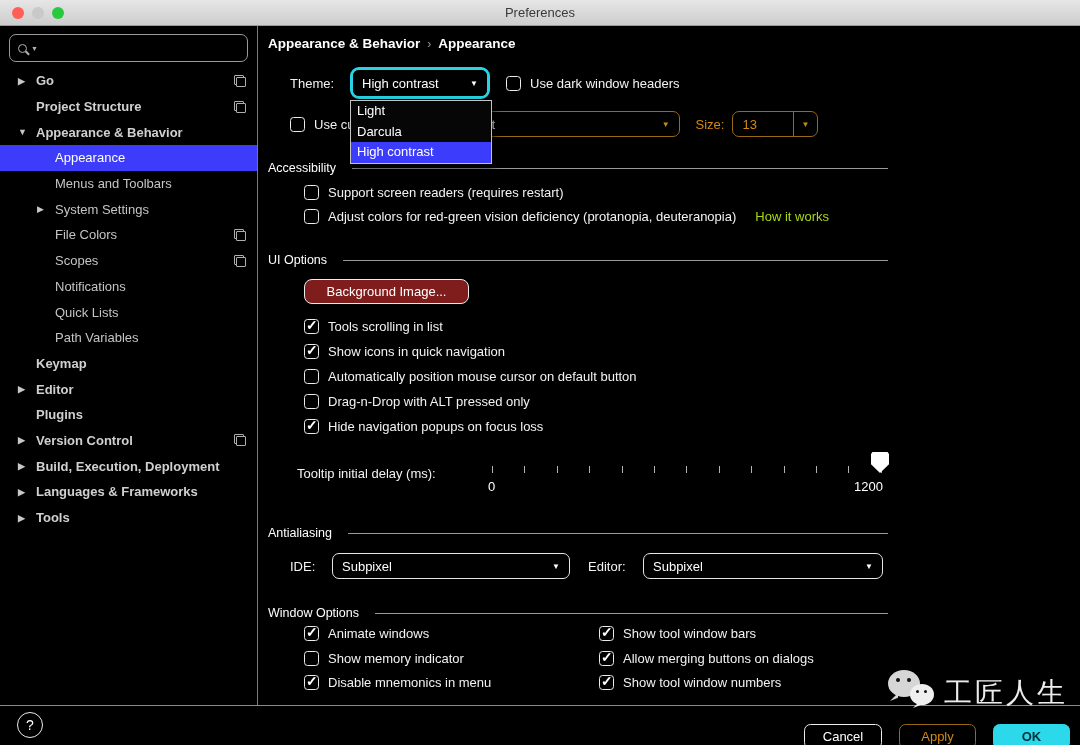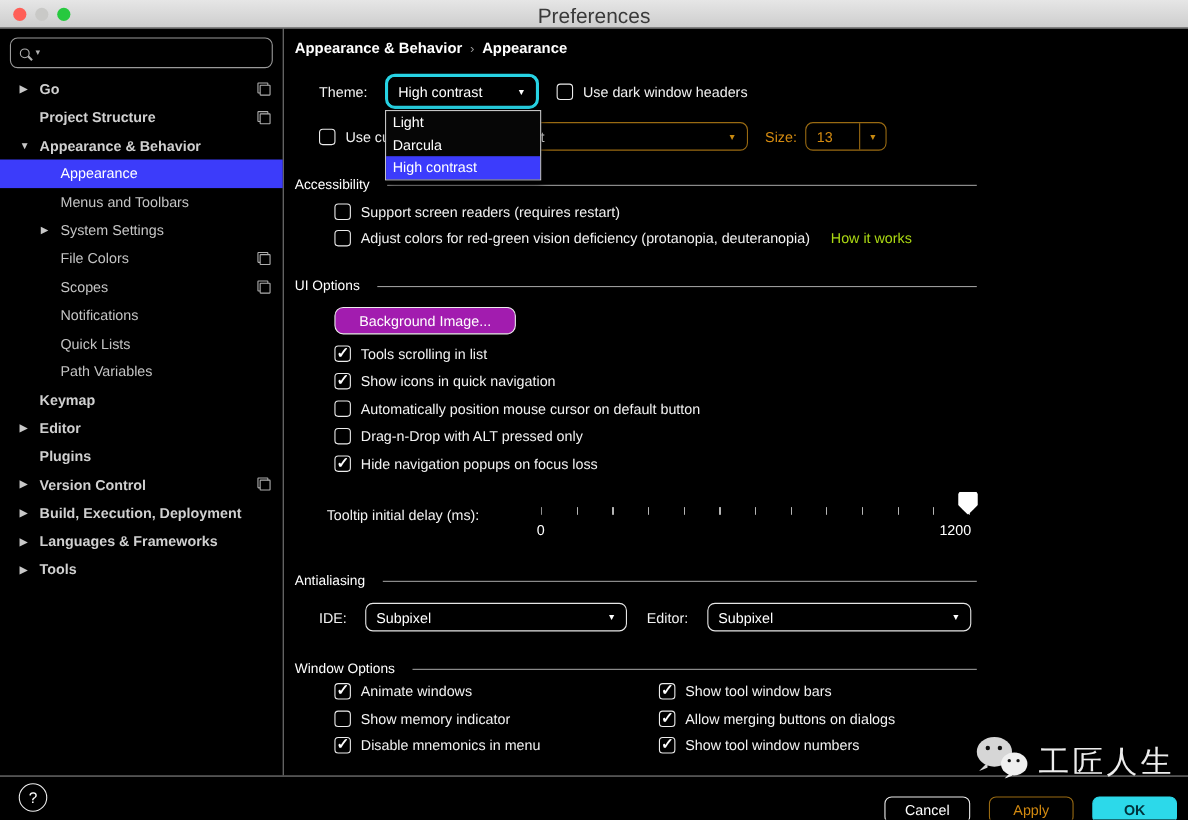--- a/index.html
+++ b/index.html
@@ -3,21 +3,21 @@
 <meta charset="utf-8">
 <style>
   * { margin:0; padding:0; box-sizing:border-box; }
   html,body { width:1080px; height:745px; background:#000; overflow:hidden;
               font-family:"Liberation Sans", sans-serif; }
 
   
   .titlebar { height:26px; background:linear-gradient(#e6e6e6,#cdcdcd);
               border-bottom:1px solid #9a9a9a; position:relative; }
   .titlebar .title { position:absolute; left:0; right:0; top:5px; text-align:center;
-                     font-size:19px; color:#3a3a3a; }
+                     font-size:13px; color:#3a3a3a; }
   .light { position:absolute; top:7px; width:12px; height:12px; border-radius:50%; }
   .light.red   { left:12px;  background:#ff5f57; }
   .light.gray  { left:32px;  background:#c9c9c7; }
   .light.green { left:52px;  background:#27c93f; }
 
   
   .main { display:flex; height:679px; }
 
   
   .sidebar { width:258px; flex:none; border-right:1px solid #7a7a7a; background:#000; }
@@ -77,22 +77,22 @@
 
   
   .theme-row { margin:16px 0 0 22px; height:32px; gap:0; }
   .theme-label { width:60px; }
   .font-row { margin:12px 0 0 22px; height:26px; }
   .sect-accessibility { margin-top:24px; }
   .acc-rows { margin:10px 0 0 36px; }
   .acc-rows .cbrow { height:24px; }
   .link { color:#abd813; font-size:13px; margin-left:10px; cursor:pointer; }
   .sect-ui { margin-top:20px;align-items:center; }
-  .bg-btn { margin:12px 0 3px 36px; height:25px; width:165px; border:1.6px solid #ececec;
-            border-radius:8px; background:#a21caf; color:#fff; font-size:13px; }
+  .bg-btn { margin:12px 0 8px 36px; height:25px; width:165px; border:1.6px solid #ececec;
+            border-radius:8px; background:#7f1d1d; color:#fff; font-size:13px; }
   .ui-rows { margin:7px 0 0 36px; }
   .ui-rows .cbrow { height:25px; }
 
   .slider-block { position:relative; height:46px; margin-top:8px; }
   .slider-label { position:absolute; left:29px; top:14px; }
   .slider { position:absolute; left:224px; top:0; width:400px; height:46px; }
   .ticks { position:absolute; left:0; top:14px; width:390px; height:7px;
            background:repeating-linear-gradient(to right,#b4b4b4 0 1px,transparent 1px 32.4px); }
   .thumb { position:absolute; left:379px; top:0; width:18px; height:21px; background:#fff;
            clip-path:polygon(8% 0,92% 0,100% 10%,100% 58%,50% 100%,0 58%,0 10%); }
@@ -114,21 +114,21 @@
   
   .popup { position:absolute; left:92px; top:74px; width:142px; background:#060606;
            border:1px solid #c4c4c4; z-index:30; box-shadow:2px 4px 8px rgba(0,0,0,.7); }
   .popup .opt { height:20.6px; line-height:20.6px; padding:0 6px; font-size:13px;
                 color:#fff; cursor:default; }
   .popup .opt.selected { background:#3c3cfc; }
 
   
   .font-name-combo { width:260px; margin-left:8px; }
   .size-label { margin-left:16px; }
-  .size-combo { width:74px; margin-left:8px; padding:0; color:#d38a10; }
+  .size-combo { width:86px; margin-left:8px; padding:0; color:#d38a10; }
   .size-combo .size-val { padding:0 9px; }
   .size-combo .size-arr-cell { margin-left:auto; border-left:1px solid #996a12; height:100%;
                                display:flex; align-items:center; padding:0 8px; }
   .size-combo .size-arr-cell span { font-size:8px; color:#c98a10; }
 
   
   .footer { height:40px; border-top:1px solid #8a8a8a; position:relative; background:#000; }
   .help-btn { position:absolute; left:17px; top:6px; width:26px; height:26px; border-radius:50%;
               border:1.6px solid #ececec; background:#000; color:#fff; font-size:14px; }
   .fbtns { position:absolute; right:10px; top:18px; display:flex; gap:17px; }

